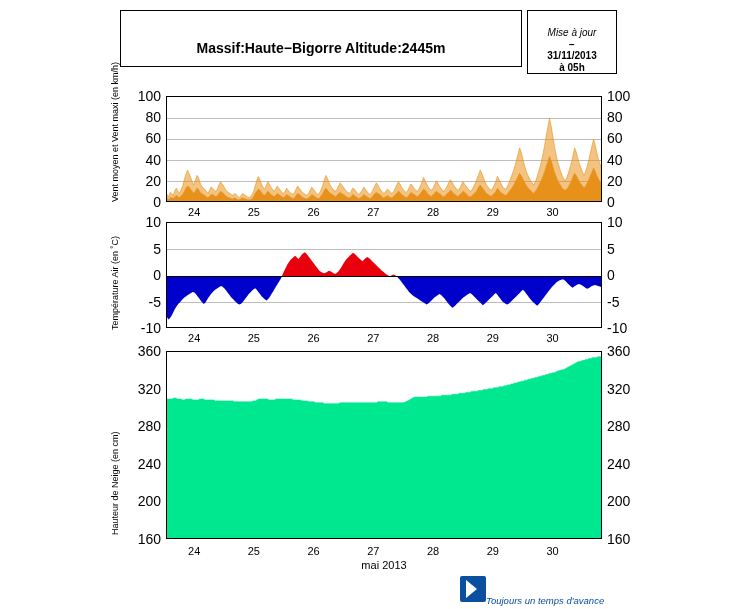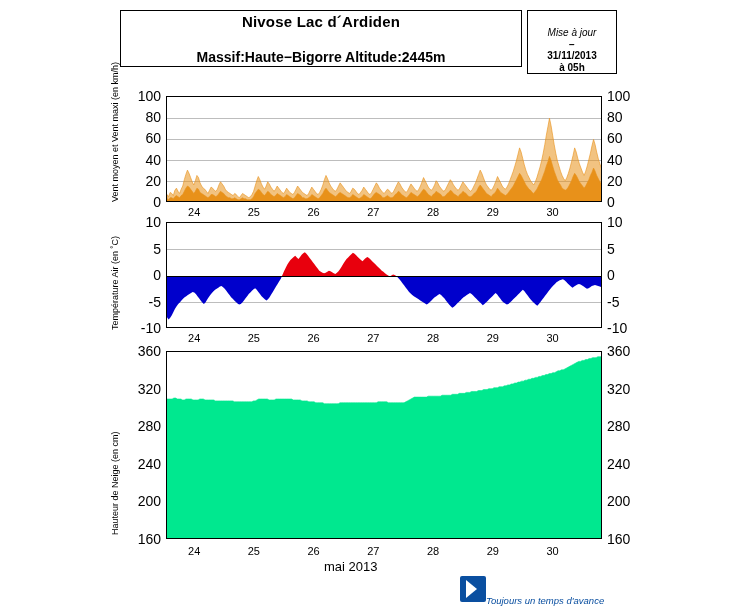--- a/index.html
+++ b/index.html
@@ -48,21 +48,21 @@
   .ylabel {
     position:absolute; font-size:10px; white-space:nowrap;
     transform-origin:0 0; transform:rotate(-90deg);
   }
 
   .xtick {
     position:absolute; font-size:11px; text-align:left; width:30px;
   }
 
   .xaxis-title {
-    position:absolute; font-size:13px; width:120px;
+    position:absolute; font-size:11px; text-align:center; width:120px;
   }
 
   svg.series { position:absolute; left:0; top:0; }
 
   
   .logo-wrap { position:absolute; left:460px; top:574px; width:250px; height:32px; }
   .logo-mark {
     position:absolute; left:0; top:2px; width:26px; height:26px;
     background:#0a4fa0; border-radius:2px;
   }
@@ -75,21 +75,20 @@
   }
   .logo-text { position:absolute; left:32px; top:0px; font-size:19px; font-weight:bold; color:#0a4fa0; letter-spacing:.3px;}
   .logo-sub  { position:absolute; left:26px; top:21px; font-size:9.5px; font-style:italic; color:#0a4fa0; }
 </style>
 </head>
 <body>
 
 <div class="page">
 
   <div class="title-box">
-    <div class="title-line1">Nivose Lac d´Ardiden</div>
     <div class="title-line2">Massif:Haute−Bigorre Altitude:2445m</div>
   </div>
 
   <div class="update-box">
     <div class="u1">Mise à jour</div>
     <div class="u2">−</div>
     <div class="u3">31/11/2013</div>
     <div class="u4">à 05h</div>
   </div>
 

